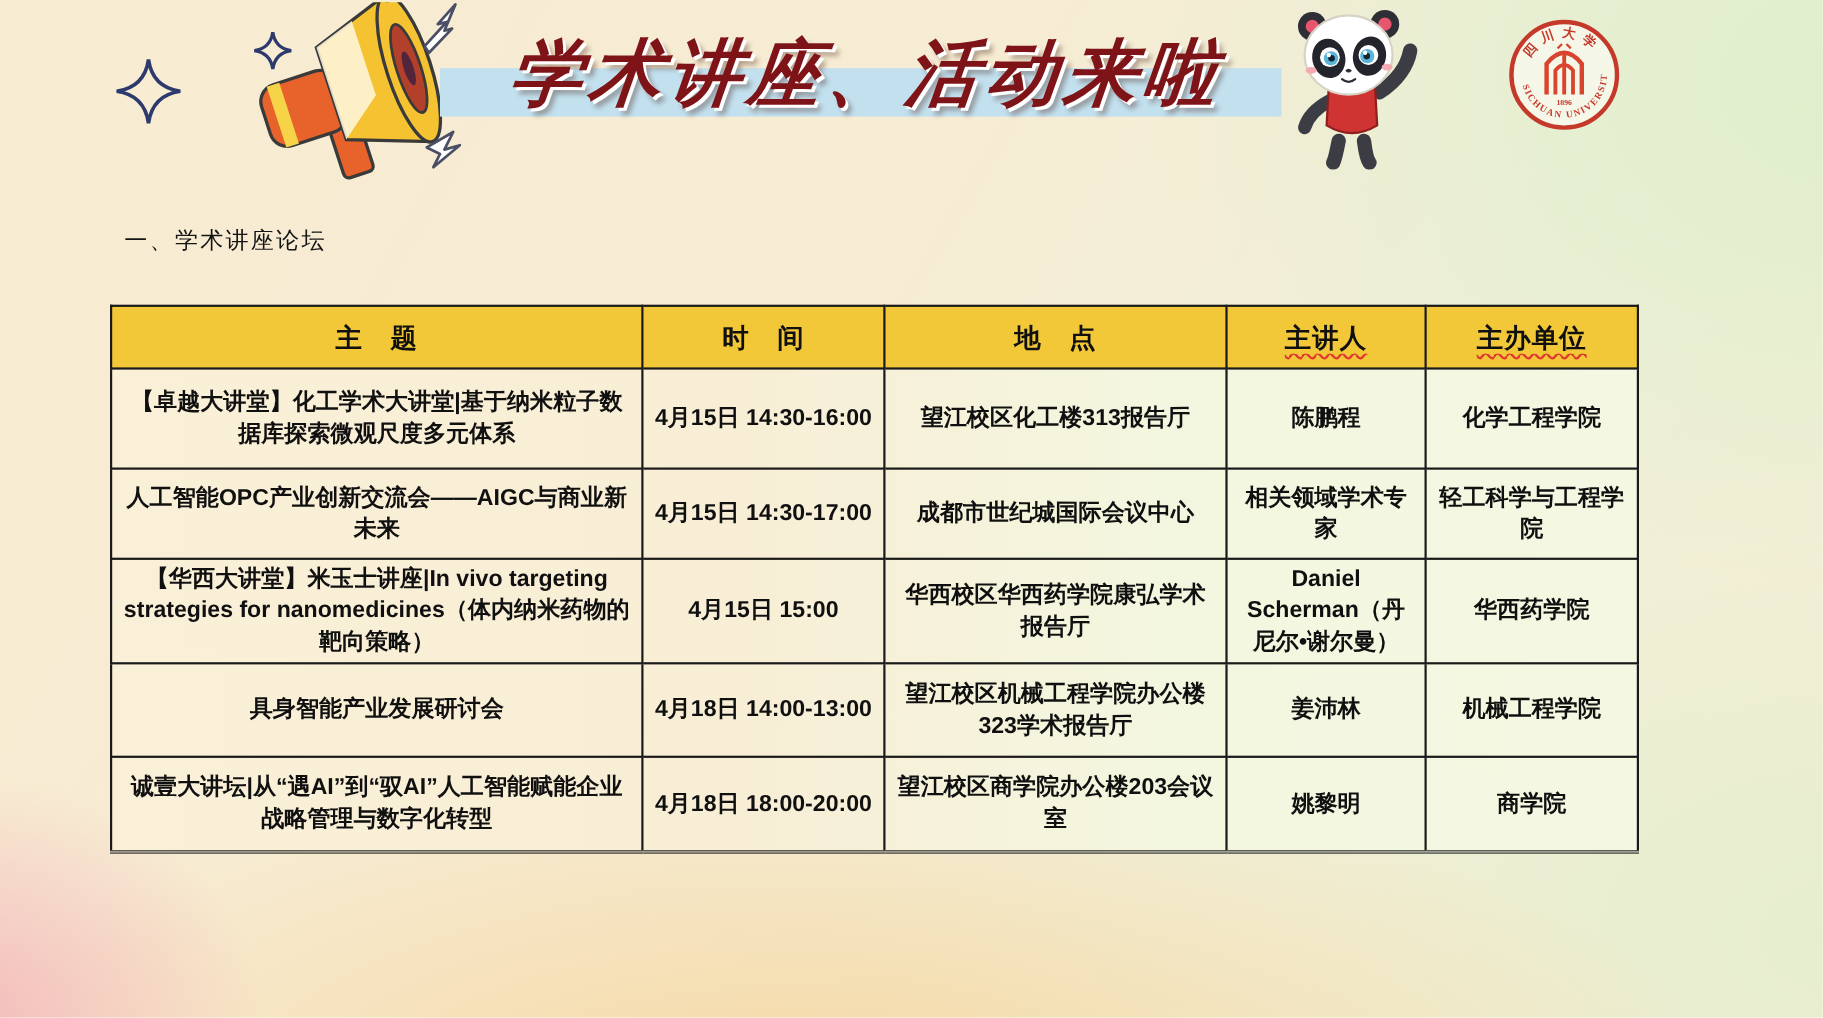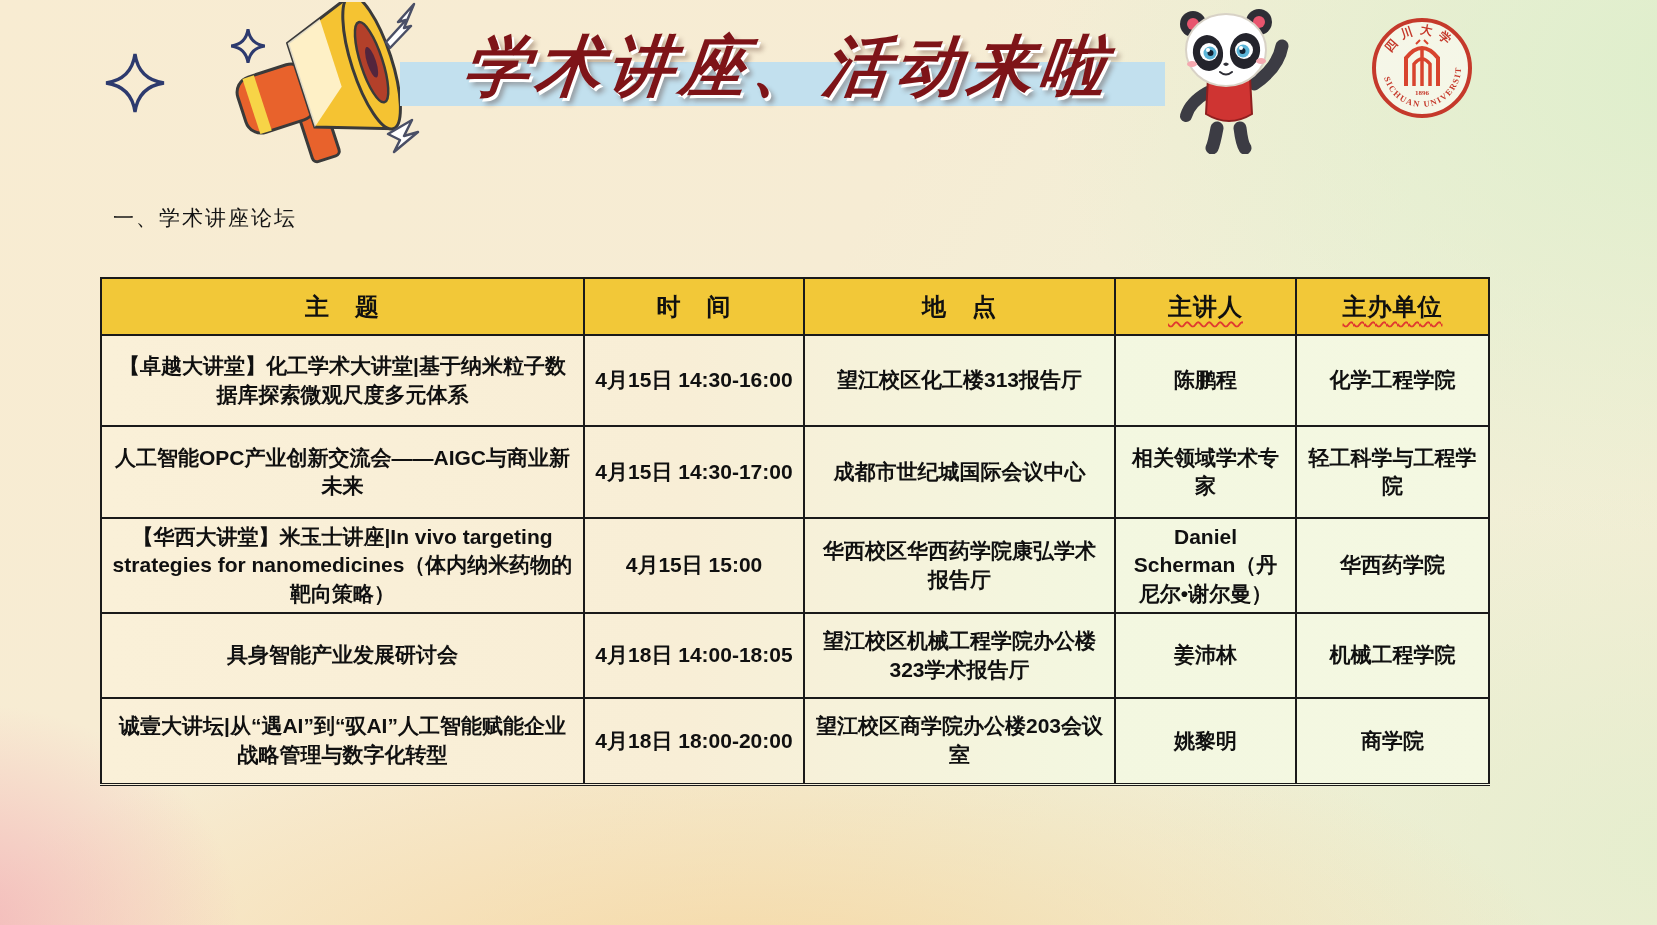--- a/index.html
+++ b/index.html
@@ -67,21 +67,21 @@
   .lecture-table th,.lecture-table td{
     border:2px solid #1a1a1a; text-align:center; vertical-align:middle;
     padding:4px 8px; color:#101010;
   }
   .lecture-table thead th{
     background:#f2c838; font-size:24px; font-weight:bold; height:57px;
     letter-spacing:1px;
   }
   .lecture-table td{ font-weight:bold; font-size:21px; line-height:1.35; }
   .lecture-table tr.r0{height:91px}
-  .lecture-table tr.r1{height:92px}
+  .lecture-table tr.r1{height:82px}
   .lecture-table tr.r2{height:90px}
   .lecture-table tr.r3{height:85px}
   .lecture-table tr.r4{height:86px}
   .lecture-table tbody tr:last-child td{ border-bottom:3px double #1a1a1a; }
   .wavy{
     text-decoration-line:underline; text-decoration-style:wavy;
     text-decoration-color:#e03a2f; text-decoration-thickness:2px;
     text-underline-offset:6px;
     margin-top:24px;
   }
@@ -221,21 +221,21 @@
       </tr>
       <tr class="r2">
         <td>【华西大讲堂】米玉士讲座|In vivo targeting strategies for nanomedicines（体内纳米药物的靶向策略）</td>
         <td>4月15日 15:00</td>
         <td>华西校区华西药学院康弘学术报告厅</td>
         <td>Daniel Scherman（丹尼尔•谢尔曼）</td>
         <td>华西药学院</td>
       </tr>
       <tr class="r3">
         <td>具身智能产业发展研讨会</td>
-        <td>4月18日 14:00-18:05</td>
+        <td>4月18日 14:00-13:00</td>
         <td>望江校区机械工程学院办公楼323学术报告厅</td>
         <td>姜沛林</td>
         <td>机械工程学院</td>
       </tr>
       <tr class="r4">
         <td>诚壹大讲坛|从“遇AI”到“驭AI”人工智能赋能企业战略管理与数字化转型</td>
         <td>4月18日 18:00-20:00</td>
         <td>望江校区商学院办公楼203会议室</td>
         <td>姚黎明</td>
         <td>商学院</td>

